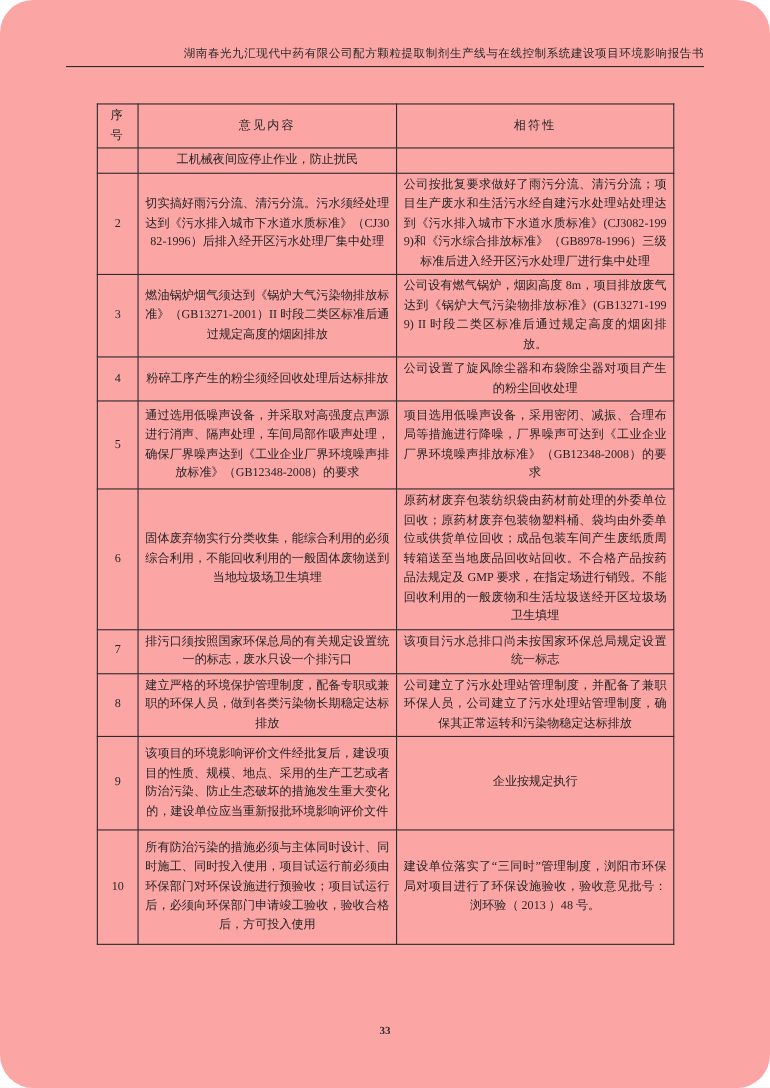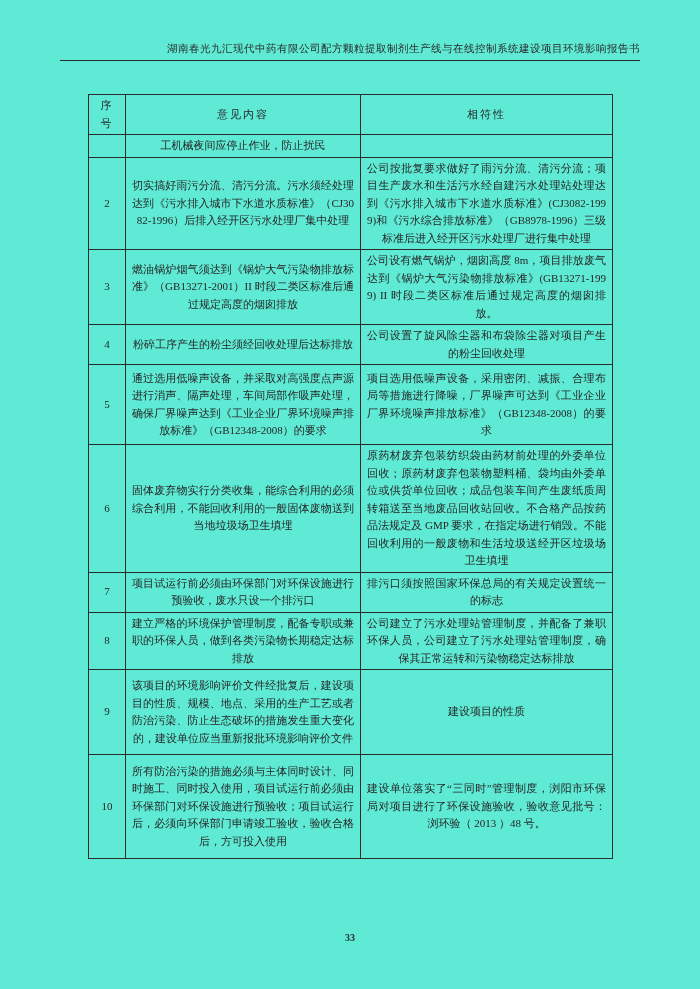--- a/index.html
+++ b/index.html
@@ -5,22 +5,23 @@
   html, body { margin: 0; padding: 0; }
   body {
     background: #ffffff;
     font-family: "Liberation Serif", "DejaVu Serif", serif;
     color: #262626;
   }
   .page {
     position: relative;
     width: 700px;
     height: 989px;
-    background: #5eead4;
+    background: #fca5a5;
     overflow: hidden;
+    border-radius: 30px;
   }
   .header {
     padding-top: 42px;
     margin: 0 60px;
   }
   .header-title {
     text-align: right;
     font-size: 10.5px;
     letter-spacing: 0.5px;
     color: #2b2b2b;
@@ -124,32 +125,32 @@
           <td class="cell-text">通过选用低噪声设备，并采取对高强度点声源进行消声、隔声处理，车间局部作吸声处理，确保厂界噪声达到《工业企业厂界环境噪声排放标准》（GB12348-2008）的要求</td>
           <td class="cell-text">项目选用低噪声设备，采用密闭、减振、合理布局等措施进行降噪，厂界噪声可达到《工业企业厂界环境噪声排放标准》（GB12348-2008）的要求</td>
         </tr>
         <tr style="height: 124px;">
           <td class="cell-no">6</td>
           <td class="cell-text">固体废弃物实行分类收集，能综合利用的必须综合利用，不能回收利用的一般固体废物送到当地垃圾场卫生填埋</td>
           <td class="cell-text">原药材废弃包装纺织袋由药材前处理的外委单位回收；原药材废弃包装物塑料桶、袋均由外委单位或供货单位回收；成品包装车间产生废纸质周转箱送至当地废品回收站回收。不合格产品按药品法规定及 GMP 要求，在指定场进行销毁。不能回收利用的一般废物和生活垃圾送经开区垃圾场卫生填埋</td>
         </tr>
         <tr style="height: 37px;">
           <td class="cell-no">7</td>
-          <td class="cell-text">项目试运行前必须由环保部门对环保设施进行预验收，废水只设一个排污口</td>
-          <td class="cell-text">排污口须按照国家环保总局的有关规定设置统一的标志</td>
+          <td class="cell-text">排污口须按照国家环保总局的有关规定设置统一的标志，废水只设一个排污口</td>
+          <td class="cell-text">该项目污水总排口尚未按国家环保总局规定设置统一标志</td>
         </tr>
         <tr style="height: 52px;">
           <td class="cell-no">8</td>
           <td class="cell-text">建立严格的环境保护管理制度，配备专职或兼职的环保人员，做到各类污染物长期稳定达标排放</td>
           <td class="cell-text">公司建立了污水处理站管理制度，并配备了兼职环保人员，公司建立了污水处理站管理制度，确保其正常运转和污染物稳定达标排放</td>
         </tr>
         <tr style="height: 85px;">
           <td class="cell-no">9</td>
           <td class="cell-text">该项目的环境影响评价文件经批复后，建设项目的性质、规模、地点、采用的生产工艺或者防治污染、防止生态破坏的措施发生重大变化的，建设单位应当重新报批环境影响评价文件</td>
-          <td class="cell-text">建设项目的性质</td>
+          <td class="cell-text">企业按规定执行</td>
         </tr>
         <tr style="height: 104px;">
           <td class="cell-no">10</td>
           <td class="cell-text">所有防治污染的措施必须与主体同时设计、同时施工、同时投入使用，项目试运行前必须由环保部门对环保设施进行预验收；项目试运行后，必须向环保部门申请竣工验收，验收合格后，方可投入使用</td>
           <td class="cell-text">建设单位落实了“三同时”管理制度，浏阳市环保局对项目进行了环保设施验收，验收意见批号：浏环验（ 2013 ）48 号。</td>
         </tr>
       </tbody>
   </table>
 
   <div class="footer-page">33</div>

